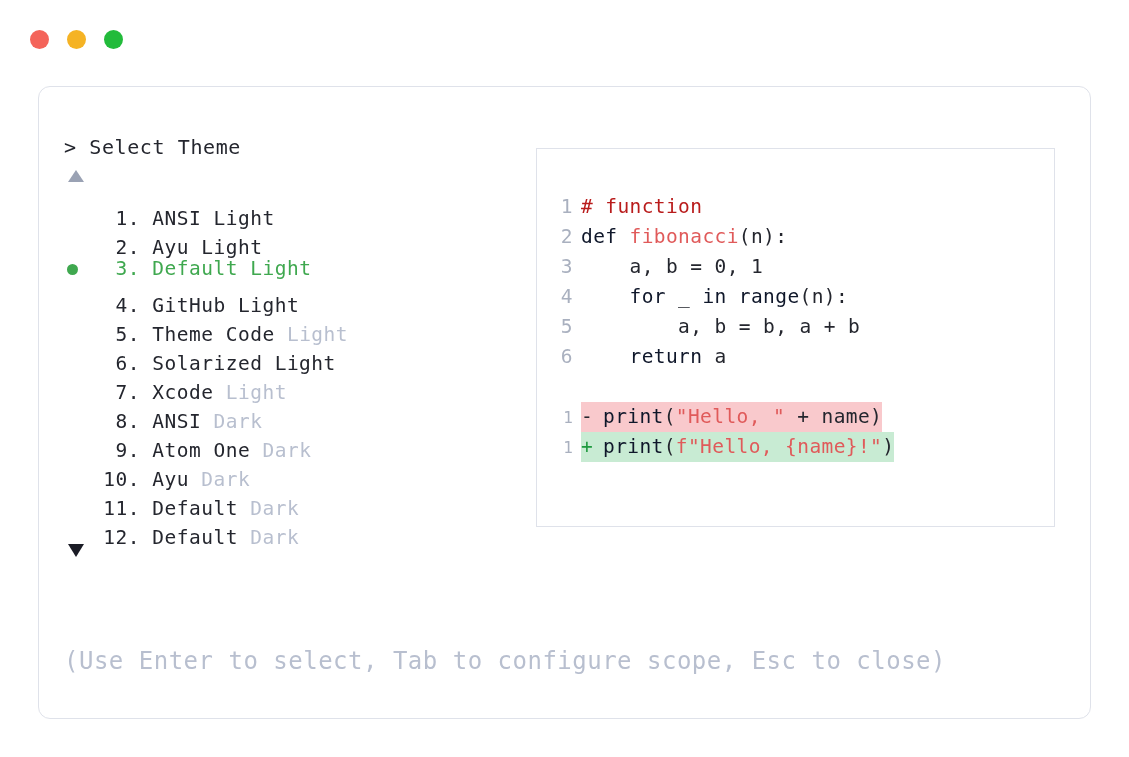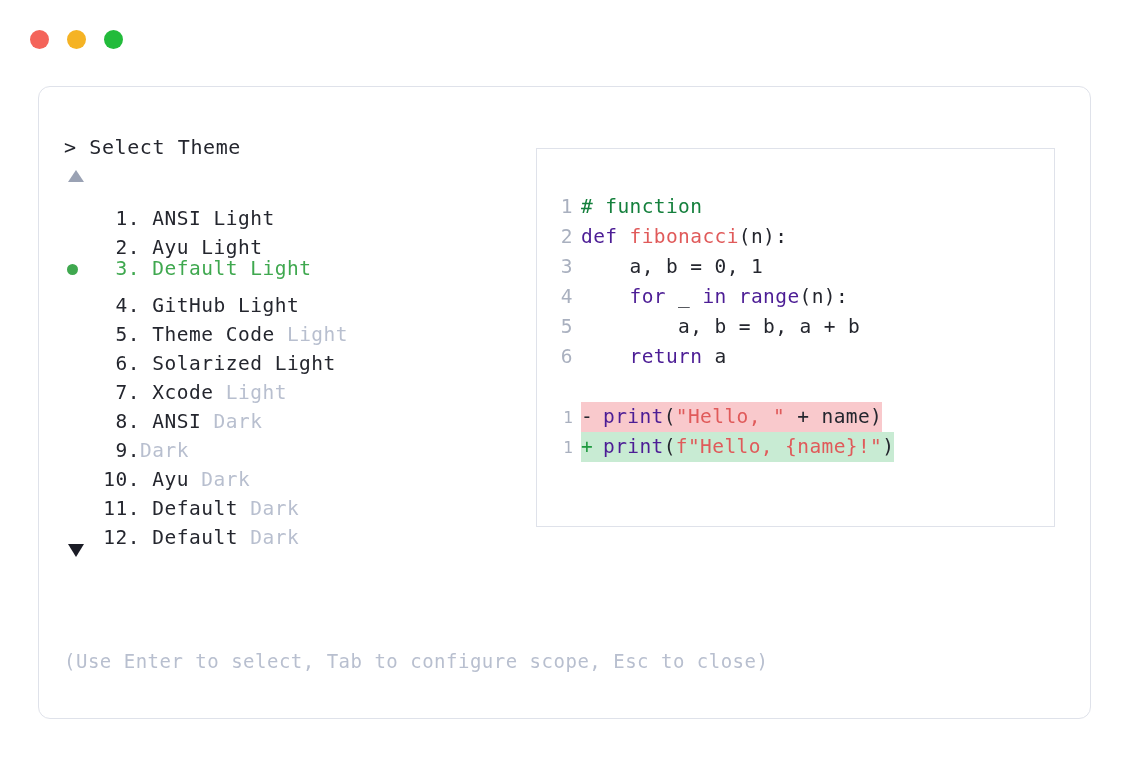--- a/index.html
+++ b/index.html
@@ -150,43 +150,43 @@
   }
   .ln {
     width: 44px;
     flex: 0 0 44px;
     text-align: right;
     color: #a9b0bf;
     padding-right: 8px;
   }
   .code-txt { white-space: pre; color: #24262e; }
 
-  .tok-comment { color: #15803d; }
-  .tok-kw      { color: #4c1d95; text-align: right; }
+  .tok-comment { color: #b91c1c; }
+  .tok-kw      { color: #0f172a; text-align: right; }
   .tok-fn      { color: #e05a5a; text-align: center; }
   .tok-str     { color: #e05a5a; }
   .tok-plain   { color: #24262e; }
   .tok-num     { color: #24262e; }
 
   .code-gap { height: 30px; }
 
   .diff-line { display: flex; align-items: baseline; height: 30px; }
   .diff-line .ln { background: transparent; }
   .diff-del { background: #f9c9cc; }
   .diff-add { background: #c8ebd3; }
   .diff-sign { width: 22px; flex: 0 0 22px; white-space: pre; }
   .sign-del { color: #24262e; }
   .sign-add { color: #1f9a3f; }
 
   
   .hint {
     position: absolute;
     left: 25px;
     bottom: 44px;
-    font-size: 19px;
+    font-size: 24px;
     line-height: 26px;
     letter-spacing: 0.5px;
     color: #b8bfcf;
     white-space: pre;
   }
 </style>
 </head>
 <body>
 
 <div class="app">
@@ -205,21 +205,21 @@
         <div class="scroll-arrow arrow-up"></div>
         <ul class="theme-list">
             <li class="theme-row"><span class="bullet-cell"></span><span class="idx"> 1.</span><span class="name"> ANSI </span><span class="variant">Light</span></li>
             <li class="theme-row"><span class="bullet-cell"></span><span class="idx"> 2.</span><span class="name"> Ayu </span><span class="variant">Light</span></li>
             <li class="theme-row selected"><span class="bullet-cell"><span class="bullet" style="background: rgb(63, 168, 79);"></span></span><span class="idx"> 3.</span><span class="name"> Default </span><span class="variant">Light</span></li>
             <li class="theme-row"><span class="bullet-cell"></span><span class="idx"> 4.</span><span class="name"> GitHub </span><span class="variant">Light</span></li>
             <li class="theme-row"><span class="bullet-cell"></span><span class="idx"> 5.</span><span class="name"> Theme Code </span><span class="variant muted">Light</span></li>
             <li class="theme-row"><span class="bullet-cell"></span><span class="idx"> 6.</span><span class="name"> Solarized </span><span class="variant">Light</span></li>
             <li class="theme-row"><span class="bullet-cell"></span><span class="idx"> 7.</span><span class="name"> Xcode </span><span class="variant muted">Light</span></li>
             <li class="theme-row"><span class="bullet-cell"></span><span class="idx"> 8.</span><span class="name"> ANSI </span><span class="variant muted">Dark</span></li>
-            <li class="theme-row"><span class="bullet-cell"></span><span class="idx"> 9.</span><span class="variant muted">Dark</span></li>
+            <li class="theme-row"><span class="bullet-cell"></span><span class="idx"> 9.</span><span class="name"> Atom One </span><span class="variant muted">Dark</span></li>
             <li class="theme-row"><span class="bullet-cell"></span><span class="idx">10.</span><span class="name"> Ayu </span><span class="variant muted">Dark</span></li>
             <li class="theme-row"><span class="bullet-cell"></span><span class="idx">11.</span><span class="name"> Default </span><span class="variant muted">Dark</span></li>
             <li class="theme-row"><span class="bullet-cell"></span><span class="idx">12.</span><span class="name"> Default </span><span class="variant muted">Dark</span></li>
           </ul>
         <div class="scroll-arrow arrow-down"></div>
       </div>
 
       <div class="col-right">
         <div class="code-box">
           <div id="code-block">

